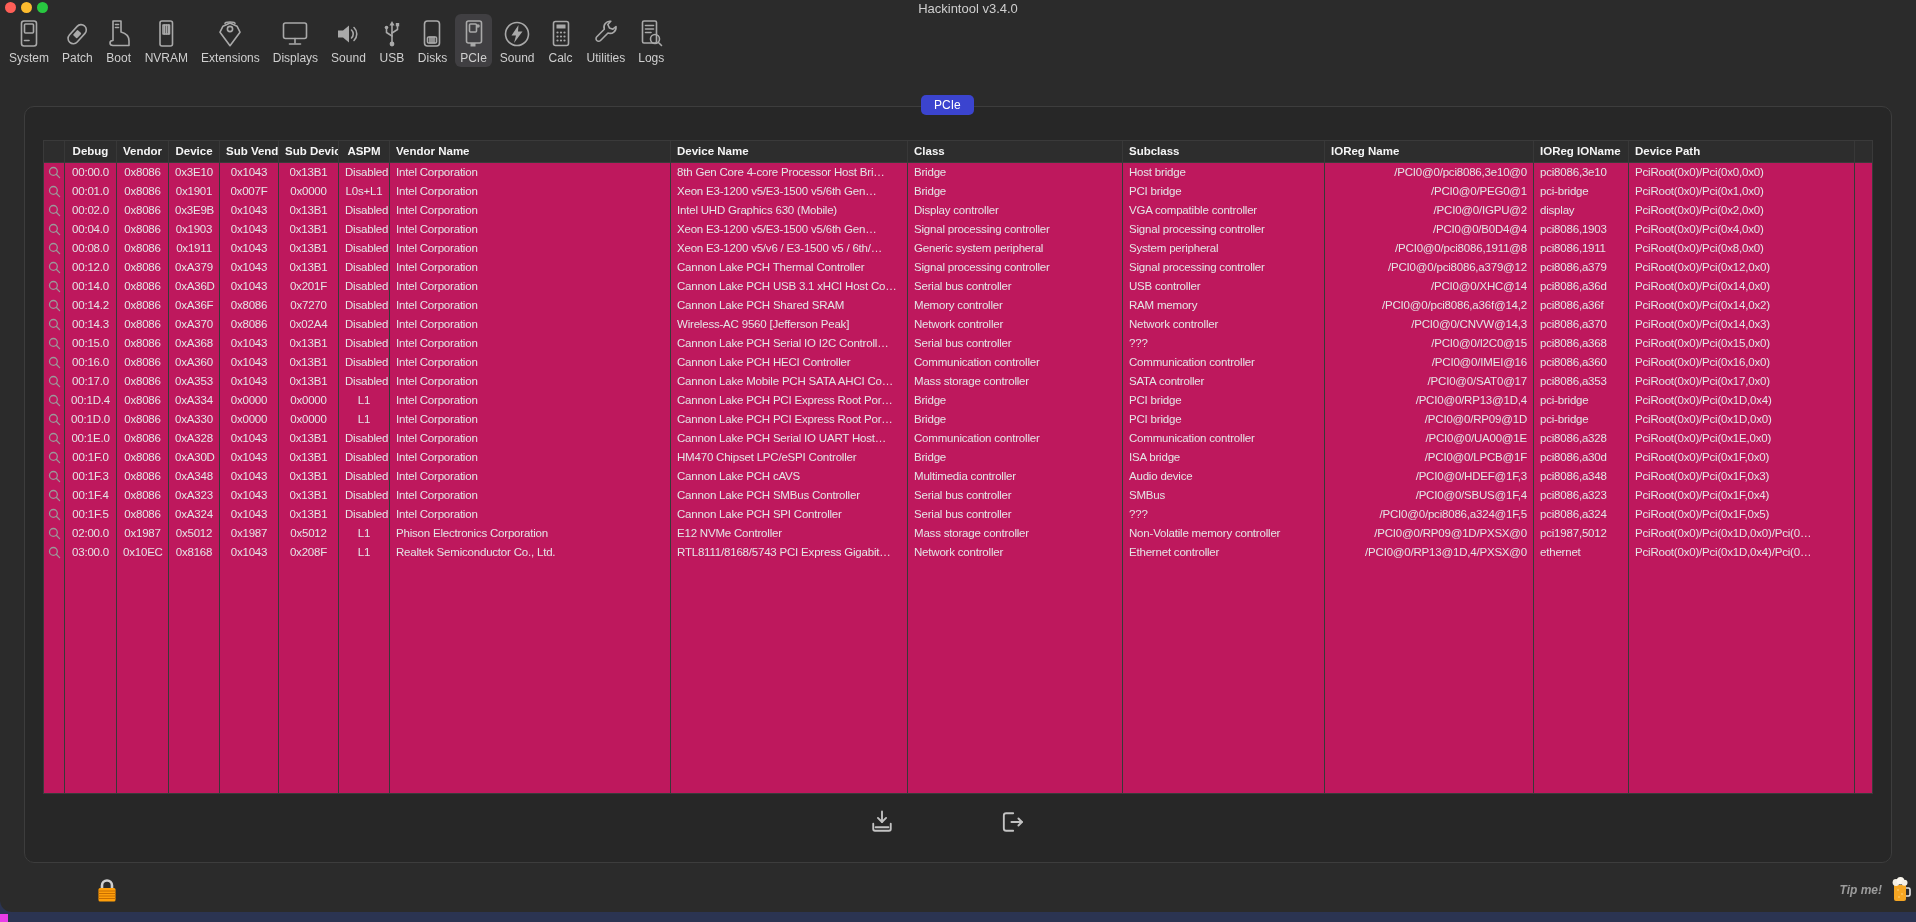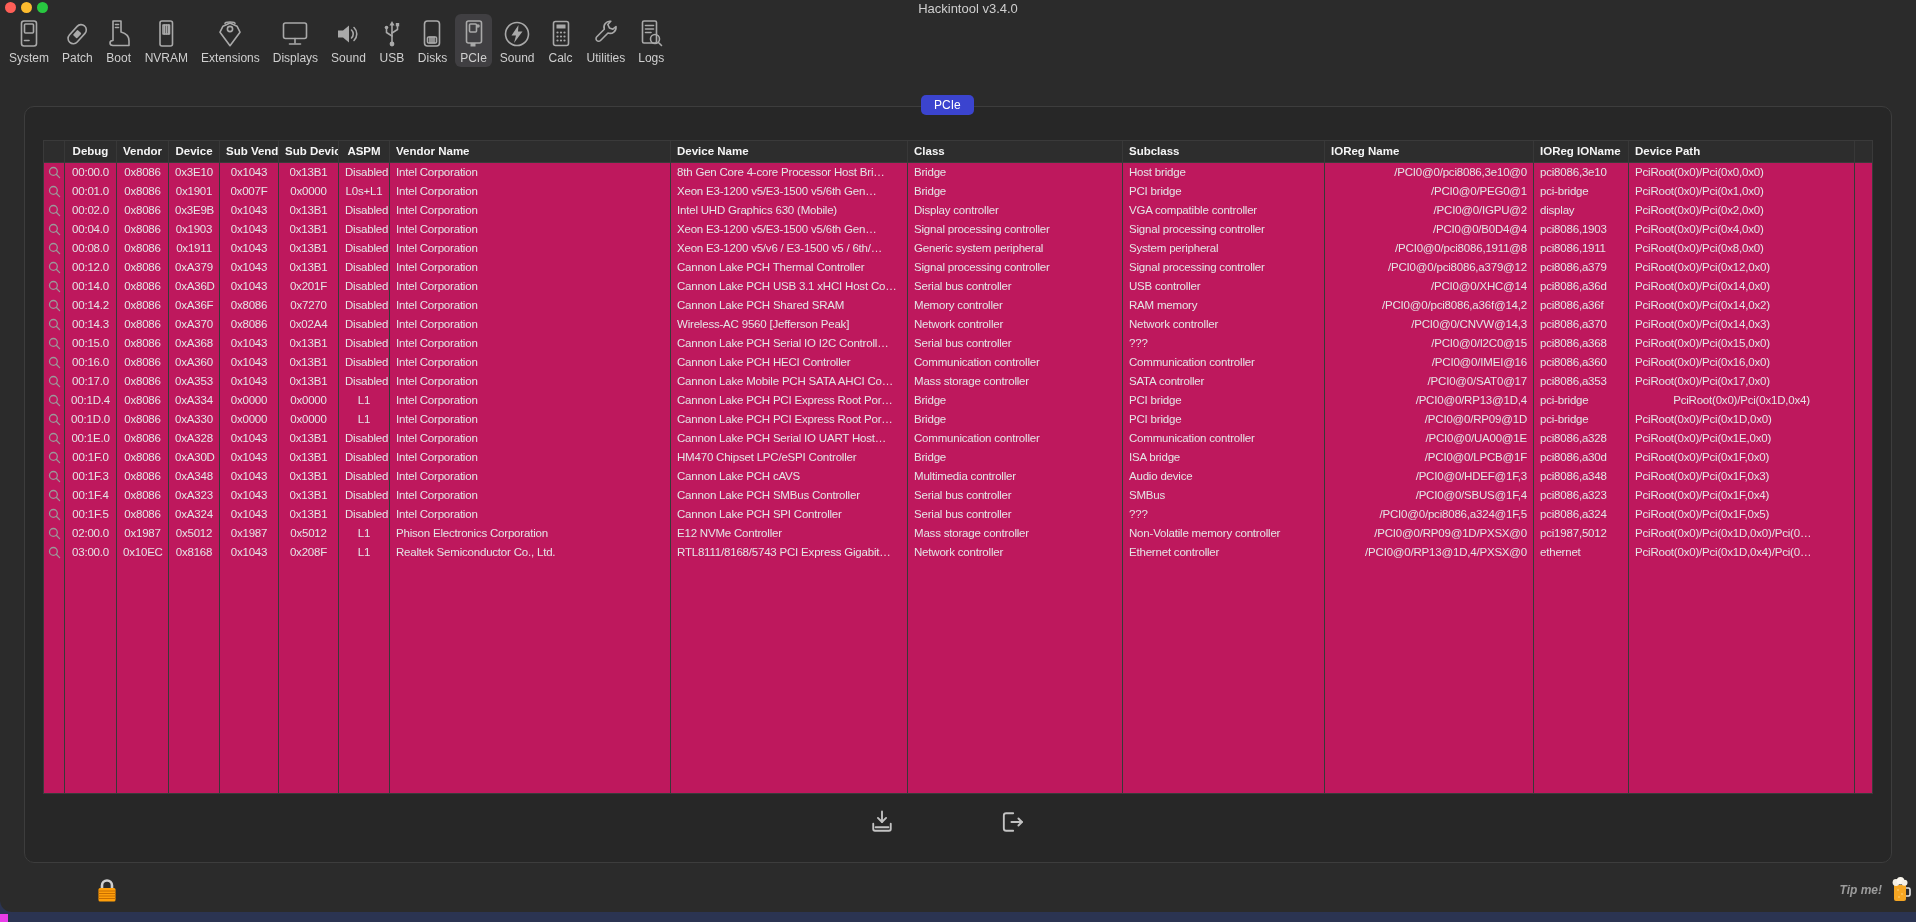--- a/index.html
+++ b/index.html
@@ -560,21 +560,21 @@
           <div class="tcell c" style="width: 51px; flex: 0 0 auto;">0xA334</div>
           <div class="tcell c" style="width: 59px; flex: 0 0 auto;">0x0000</div>
           <div class="tcell c" style="width: 60px; flex: 0 0 auto;">0x0000</div>
           <div class="tcell c" style="width: 51px; flex: 0 0 auto;">L1</div>
           <div class="tcell" style="width: 281px; flex: 0 0 auto;">Intel Corporation</div>
           <div class="tcell" style="width: 237px; flex: 0 0 auto;">Cannon Lake PCH PCI Express Root Por…</div>
           <div class="tcell" style="width: 215px; flex: 0 0 auto;">Bridge</div>
           <div class="tcell" style="width: 202px; flex: 0 0 auto;">PCI bridge</div>
           <div class="tcell r" style="width: 209px; flex: 0 0 auto;">/PCI0@0/RP13@1D,4</div>
           <div class="tcell" style="width: 95px; flex: 0 0 auto;">pci-bridge</div>
-          <div class="tcell" style="width: 226px; flex: 0 0 auto; text-align: center;">PciRoot(0x0)/Pci(0x1D,0x4)</div>
+          <div class="tcell" style="width: 226px; flex: 0 0 auto;">PciRoot(0x0)/Pci(0x1D,0x4)</div>
           <div class="tcell" style="width: 19px; flex: 0 0 auto;"></div>
         </div>
         <div class="trow">
           <div class="tcell c icon" style="width: 21px; flex: 0 0 auto;">
             <svg width="13" height="13" viewBox="0 0 13 13" style="stroke:#9a9a9a;fill:none;stroke-width:1.3;stroke-linecap:round">
               <circle cx="5.4" cy="5.4" r="3.9"></circle>
               <line x1="8.3" y1="8.3" x2="11.6" y2="11.6"></line>
             </svg>
           </div>
           <div class="tcell c" style="width: 52px; flex: 0 0 auto;">00:1D.0</div>

